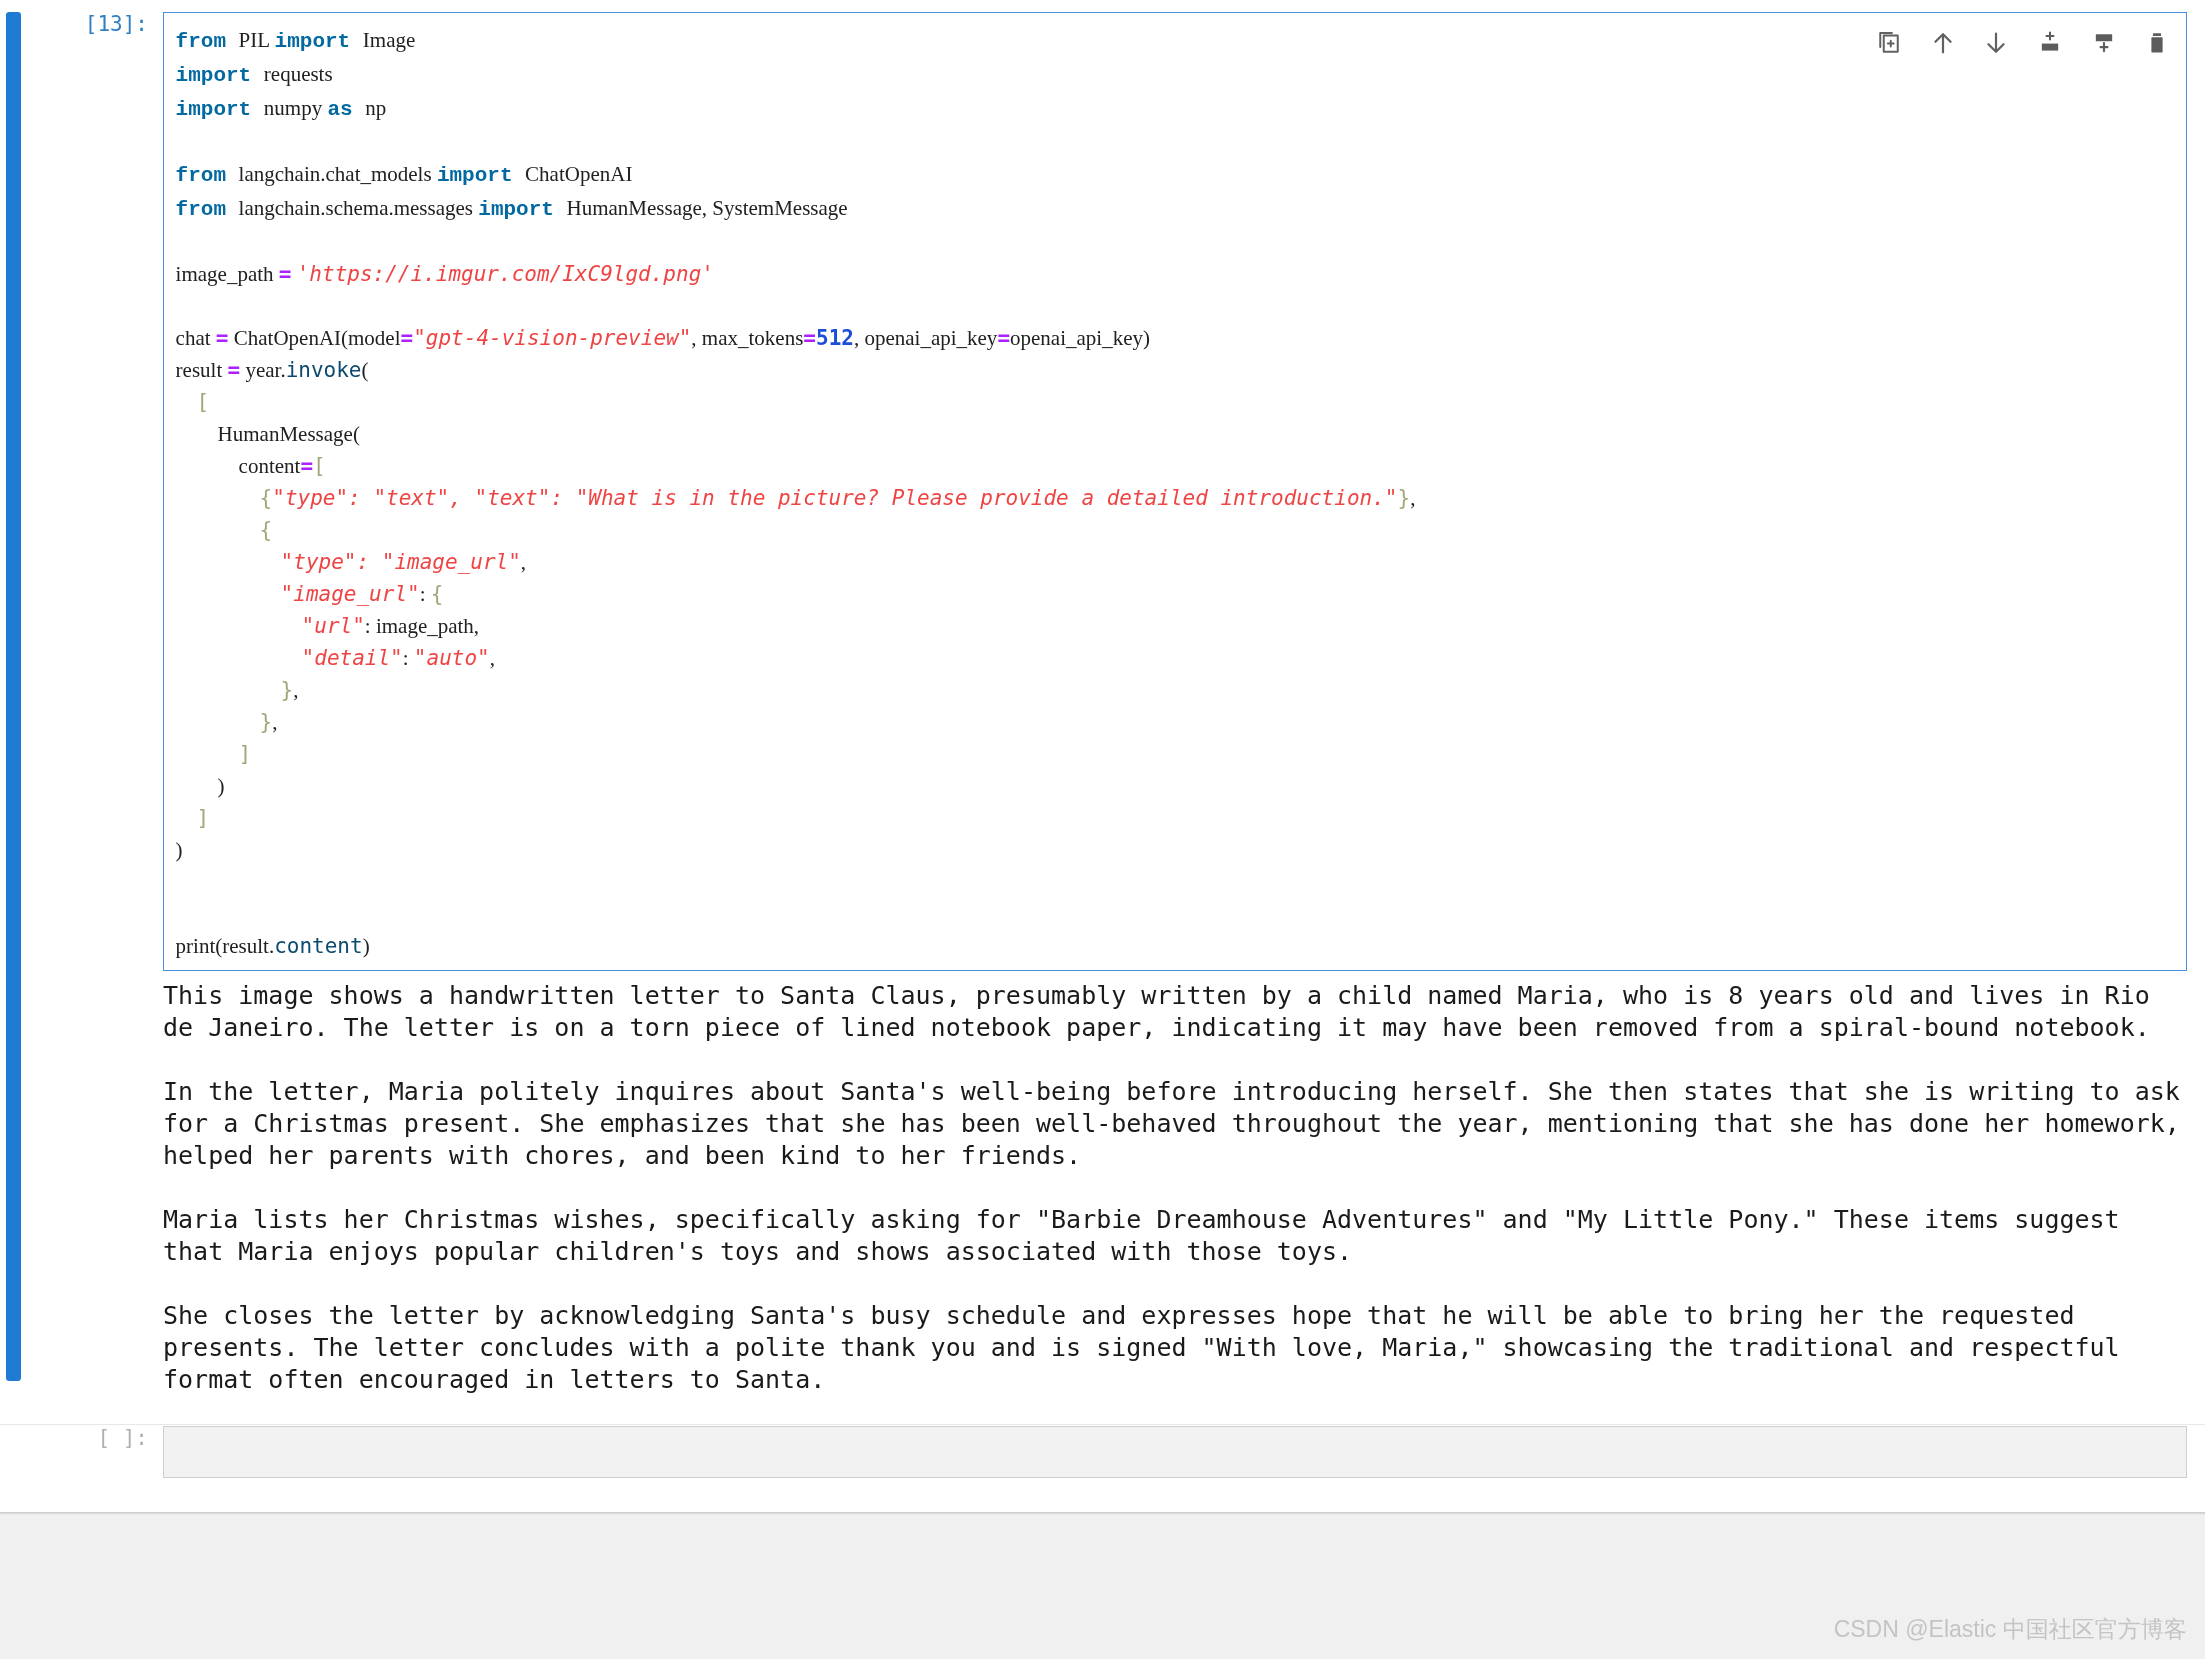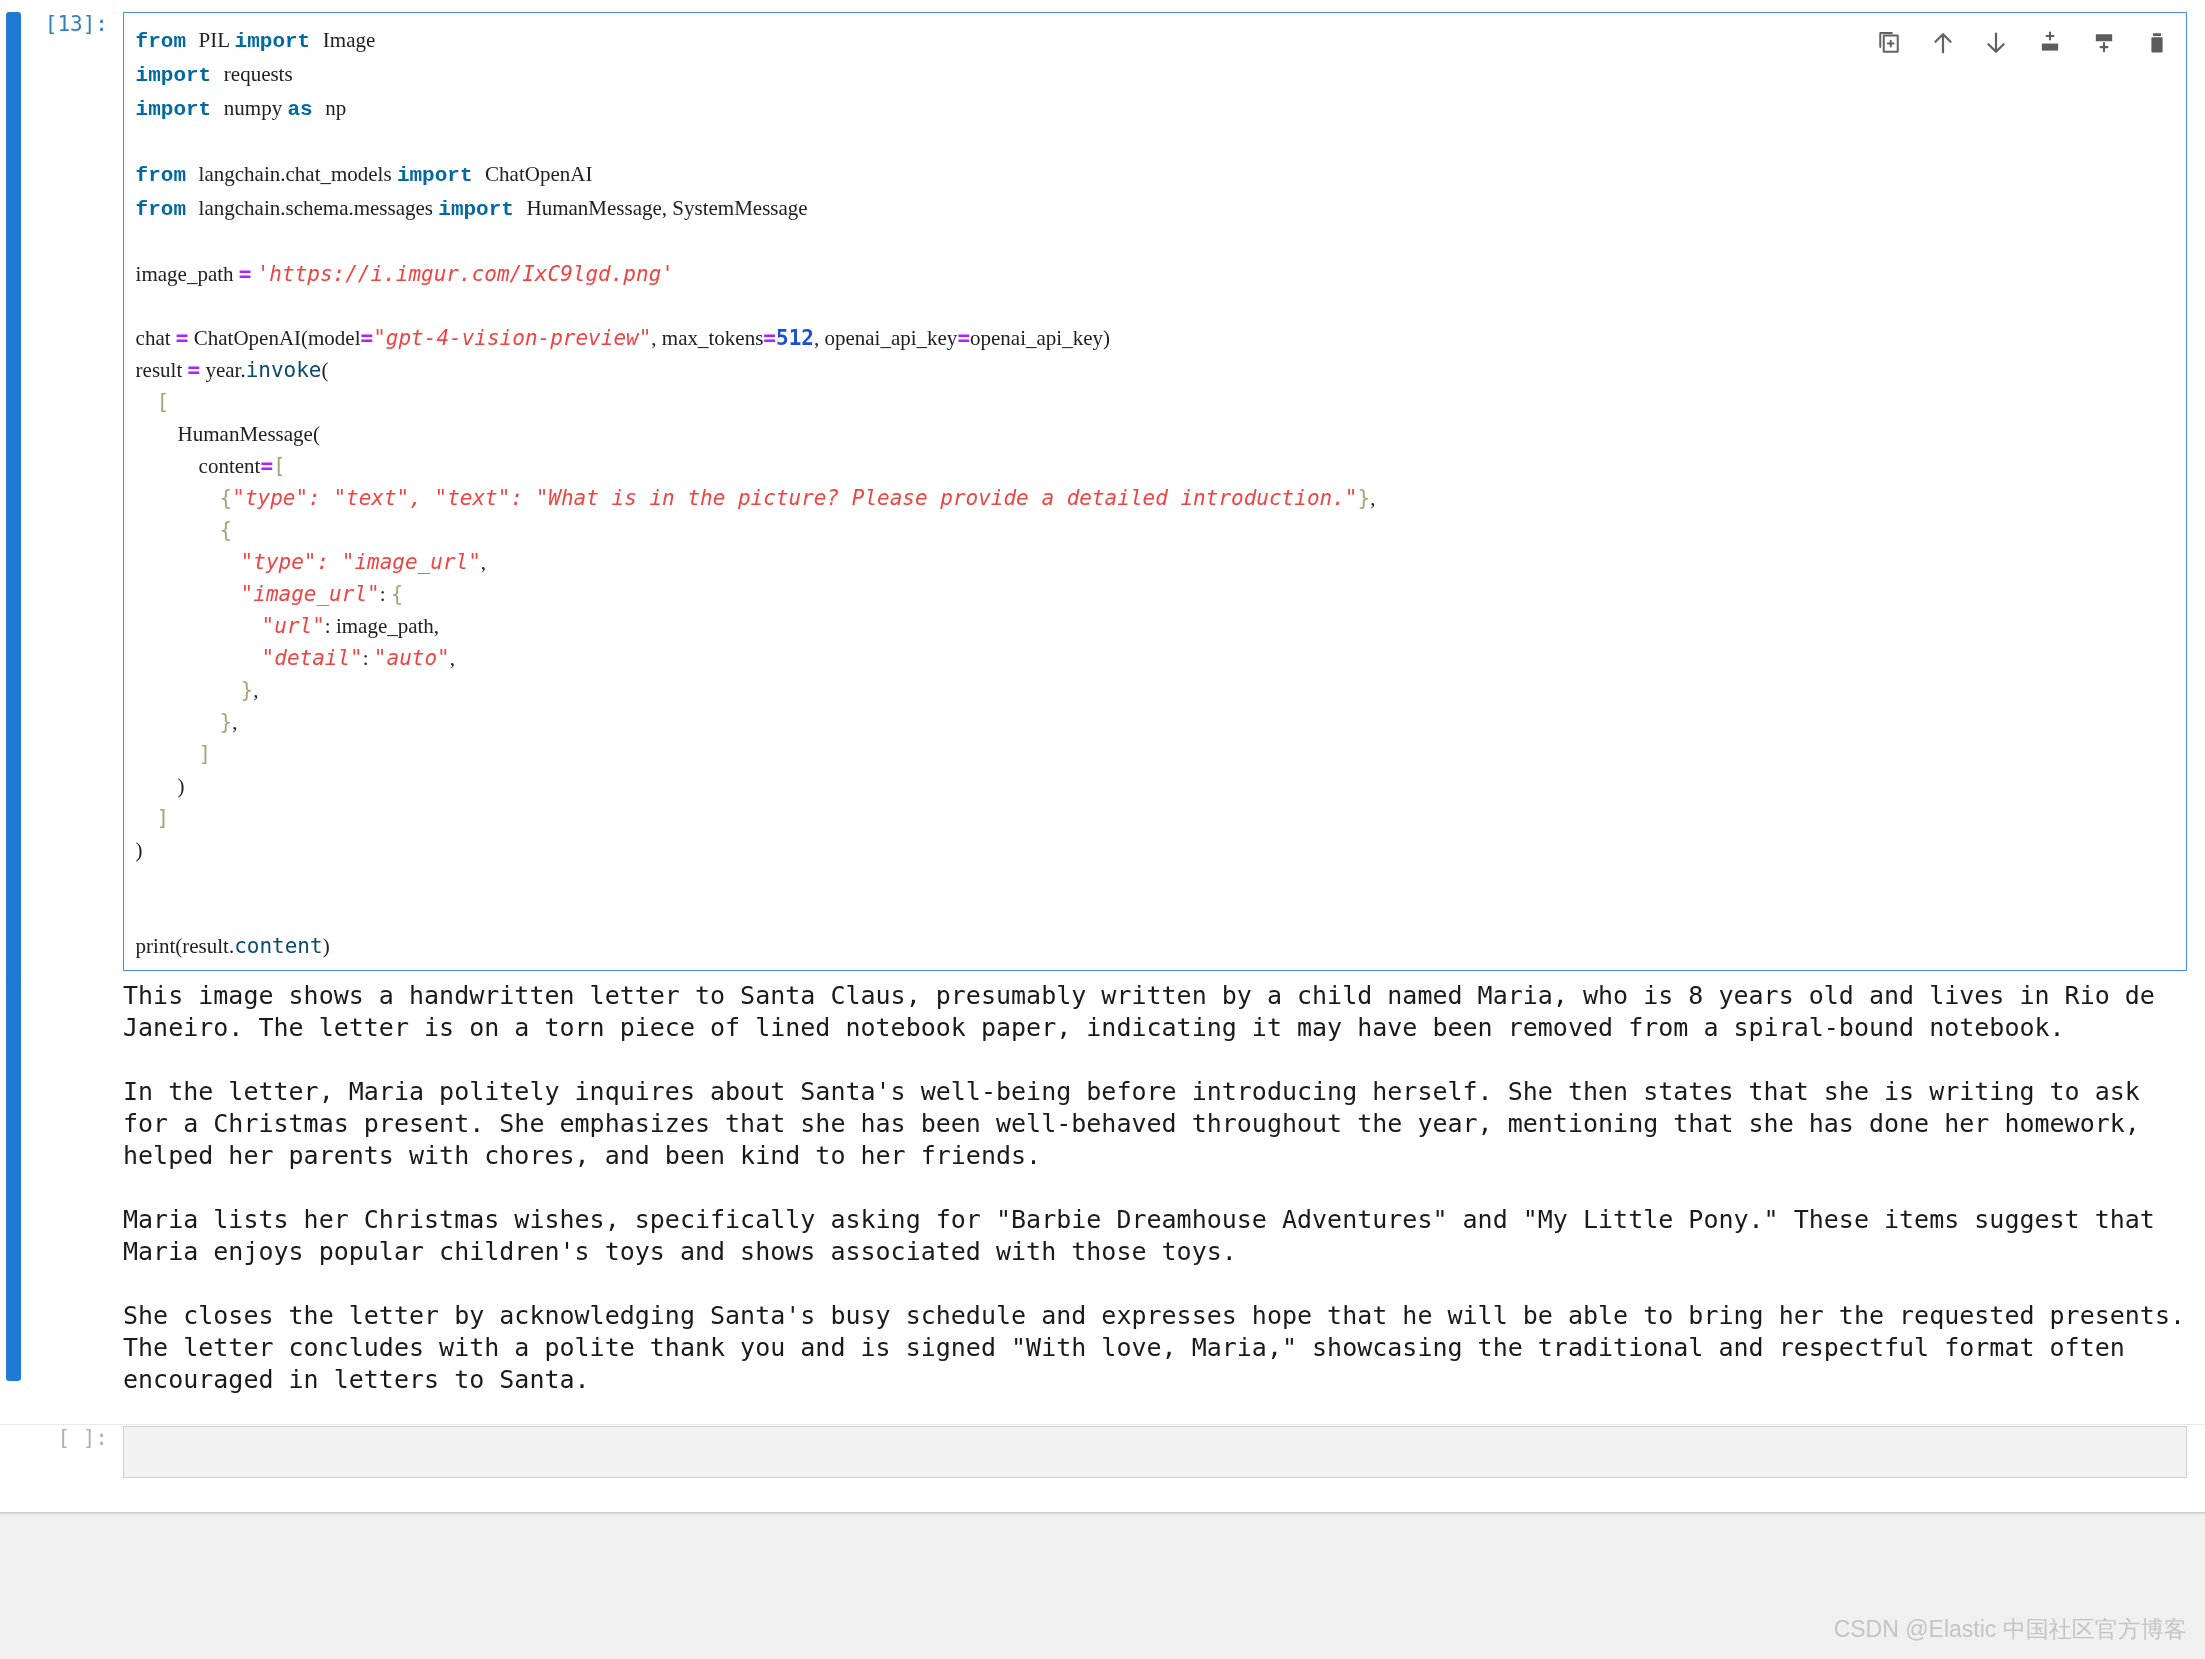--- a/index.html
+++ b/index.html
@@ -39,20 +39,21 @@
     width: 2205px;
     height: 4.2px;
     background: linear-gradient(to bottom, rgba(0,0,0,0.22), rgba(0,0,0,0.0));
   }
 
   
   .cell {
     position: relative;
     display: flex;
     align-items: flex-start;
+    padding-left: 40px;
   }
   .sel-bar {
     position: absolute;
     left: 5.8px;
     width: 15px;
     border-radius: 3.3px;
     background: #1f7ad4;
   }
   .prompt {
     width: 123px;

